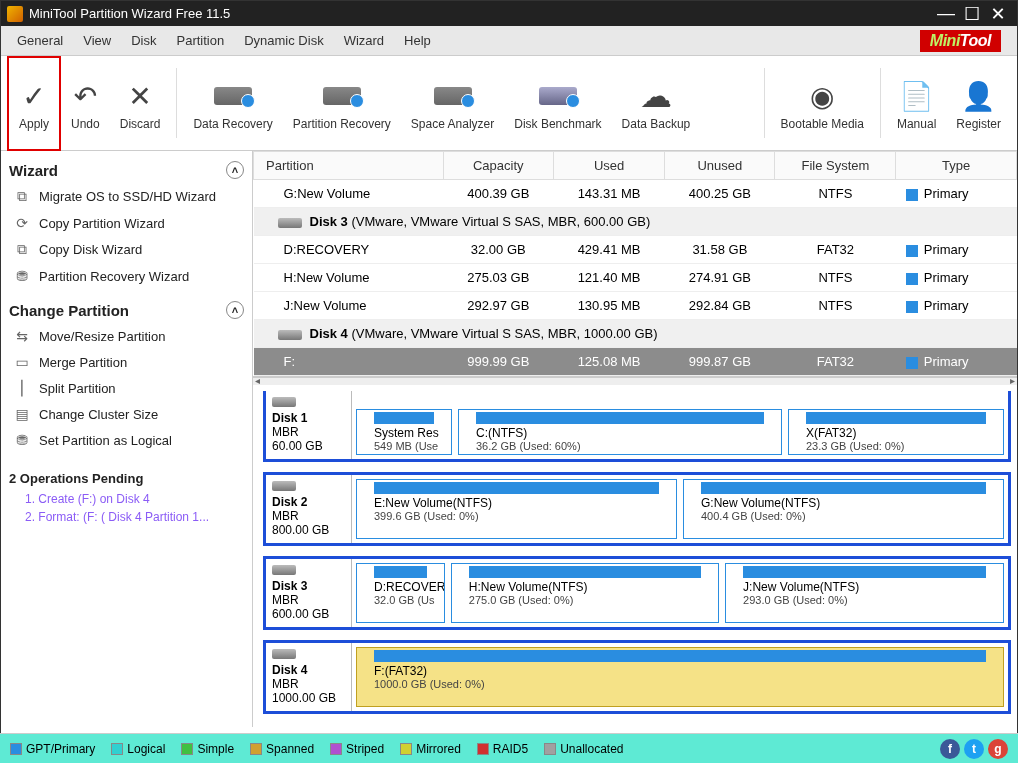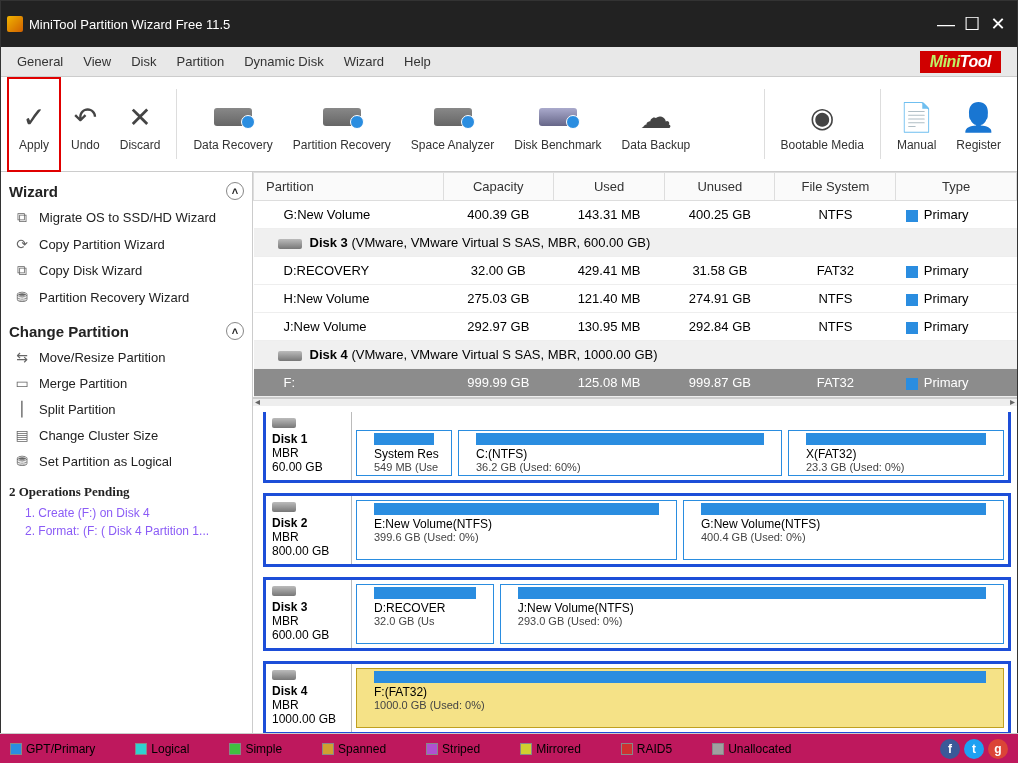--- a/index.html
+++ b/index.html
@@ -1,19 +1,19 @@
 <!DOCTYPE html>
 <html><head>
 <meta charset="utf-8">
 <style>
 * { box-sizing: border-box; margin: 0; padding: 0; font-family: "Segoe UI", Tahoma, sans-serif; }
 body { background: #fff; width: 1018px; height: 763px; overflow: hidden; border: 1px solid #333; }
 
 
-.titlebar { background: #222; color: #fff; height: 46px; display: flex; align-items: center; padding: 0 6px; font-size: 13px; }
+.titlebar { background: #222; color: #fff; height: 25px; display: flex; align-items: center; padding: 0 6px; font-size: 13px; }
 .titlebar .app-icon { width: 16px; height: 16px; background: linear-gradient(135deg,#f0b400,#d06000); border-radius: 2px; margin-right: 6px; }
 .titlebar .spacer { flex: 1; }
 .titlebar .win-btn { width: 26px; text-align: center; font-size: 18px; cursor: pointer; }
 
 
 .menubar { background: #e8e8e8; height: 30px; display: flex; align-items: center; padding: 0 16px; font-size: 13px; color: #333; border-bottom: 1px solid #ccc; }
 .menubar .menu-item { margin-right: 20px; cursor: pointer; }
 .menubar .logo { margin-left: auto; background: #d00000; color: #fff; font-weight: bold; font-style: italic; padding: 2px 10px; font-size: 16px; letter-spacing: -0.5px; }
 .menubar .logo .mini { color: #bef264; }
 .menubar .logo .tool { color: #fff; }
@@ -32,21 +32,21 @@
 
 .content { display: flex; height: calc(100% - 30px - 30px - 95px - 30px); }
 
 
 .sidebar { width: 252px; border-right: 1px solid #ccc; padding: 6px 8px; font-size: 13px; color: #222; overflow: hidden; }
 .sb-section { margin-bottom: 8px; }
 .sb-header { font-weight: bold; font-size: 15px; display: flex; align-items: center; justify-content: space-between; padding: 4px 0; }
 .sb-header .chev { width: 18px; height: 18px; border: 1px solid #888; border-radius: 50%; font-size: 11px; text-align: center; line-height: 16px; }
 .sb-item { display: flex; align-items: center; padding: 5px 2px; cursor: pointer; }
 .sb-item .icon { width: 22px; text-align: center; margin-right: 6px; color: #666; font-size: 14px; }
-.pending-header { font-weight: bold; margin-top: 10px; margin-bottom: 4px; font-size: 13px; font-family: Liberation Serif, serif; }
+.pending-header { font-weight: bold; margin-top: 18px; margin-bottom: 4px; font-size: 13px; }
 .pending-item { font-size: 12px; color: #8b5cf6; padding: 2px 0 2px 16px; white-space: nowrap; overflow: hidden; text-overflow: ellipsis; }
 
 
 .main { flex: 1; display: flex; flex-direction: column; overflow: hidden; }
 
 .table-wrap { border-bottom: 1px solid #ccc; }
 .ptable { width: 100%; border-collapse: collapse; font-size: 13px; }
 .ptable th { text-align: center; font-weight: normal; padding: 6px 4px; border: 1px solid #ddd; background: #fafafa; color: #333; }
 .ptable th:first-child { text-align: left; padding-left: 12px; }
 .ptable td { padding: 6px 4px; text-align: center; border-bottom: 1px solid #eee; }
@@ -71,21 +71,21 @@
 .part-box { border: 1px solid #2a8de0; flex: 1; padding: 2px 17px; font-size: 12px; overflow: hidden; white-space: nowrap; }
 .part-box .bar { height: 12px; background: #2a8de0; margin-bottom: 2px; }
 .part-box.f32 { border-color: #c0a020; background: #f5e287; }
 .part-box.f32 .bar { background: #2a8de0; }
 .part-box .meta { font-size: 11px; color: #444; }
 
 .disk-row.partcut .disk-label { border-top: none; }
 .disk-row.partcut { border-top: none; align-items: flex-end; }
 
 
-.footer { position: absolute; bottom: 0; left: 0; right: 0; height: 30px; border-top: 1px solid #ccc; display: flex; align-items: center; padding: 0 10px; font-size: 12px; background: #be185d; gap: 24px; }
+.footer { position: absolute; bottom: 0; left: 0; right: 0; height: 30px; border-top: 1px solid #ccc; display: flex; align-items: center; padding: 0 10px; font-size: 12px; background: #5eead4; }
 .legend-item { display: flex; align-items: center; margin-right: 16px; }
 .legend-sq { width: 12px; height: 12px; margin-right: 4px; border: 1px solid #888; }
 .footer .social { margin-left: auto; display: flex; gap: 4px; }
 .social-ic { width: 20px; height: 20px; border-radius: 50%; color: #fff; font-size: 12px; font-weight: bold; text-align: center; line-height: 20px; }
 </style>
 </head>
 <body>
 
 <div class="titlebar">
   <div class="app-icon"></div>
@@ -350,20 +350,25 @@
             <div class="dname">Disk 3</div>
             <div>MBR</div>
             <div>600.00 GB</div>
           </div>
           <div class="parts">
             <div class="part-box" style="flex: 10 1 0%;">
               <div class="bar"></div>
               <div>D:RECOVER</div>
               <div class="meta">32.0 GB (Us</div>
             </div>
+            <div class="part-box" style="flex: 44 1 0%;">
+              <div class="bar"></div>
+              <div>H:New Volume(NTFS)</div>
+              <div class="meta">275.0 GB (Used: 0%)</div>
+            </div>
             <div class="part-box" style="flex: 46 1 0%;">
               <div class="bar"></div>
               <div>J:New Volume(NTFS)</div>
               <div class="meta">293.0 GB (Used: 0%)</div>
             </div>
           </div>
         </div>
         <div class="disk-row">
           <div class="disk-label">
             <div class="dicon"></div>

